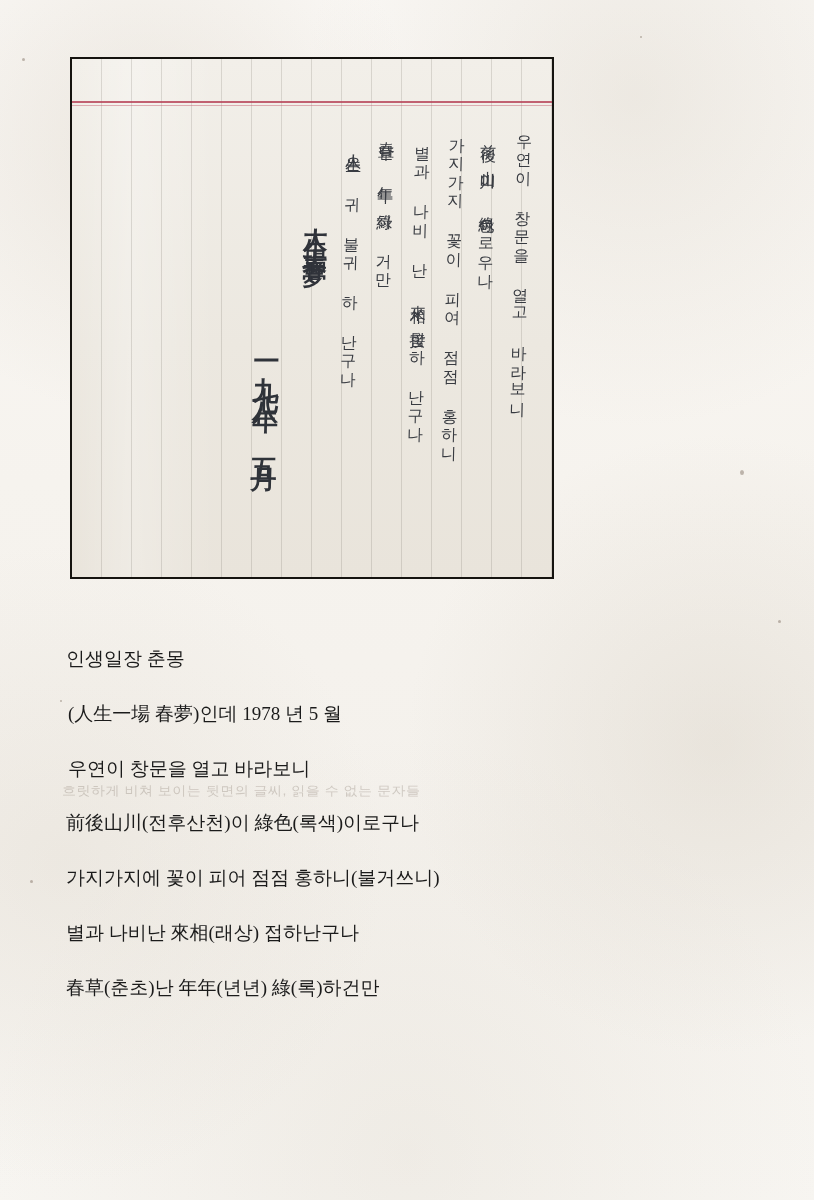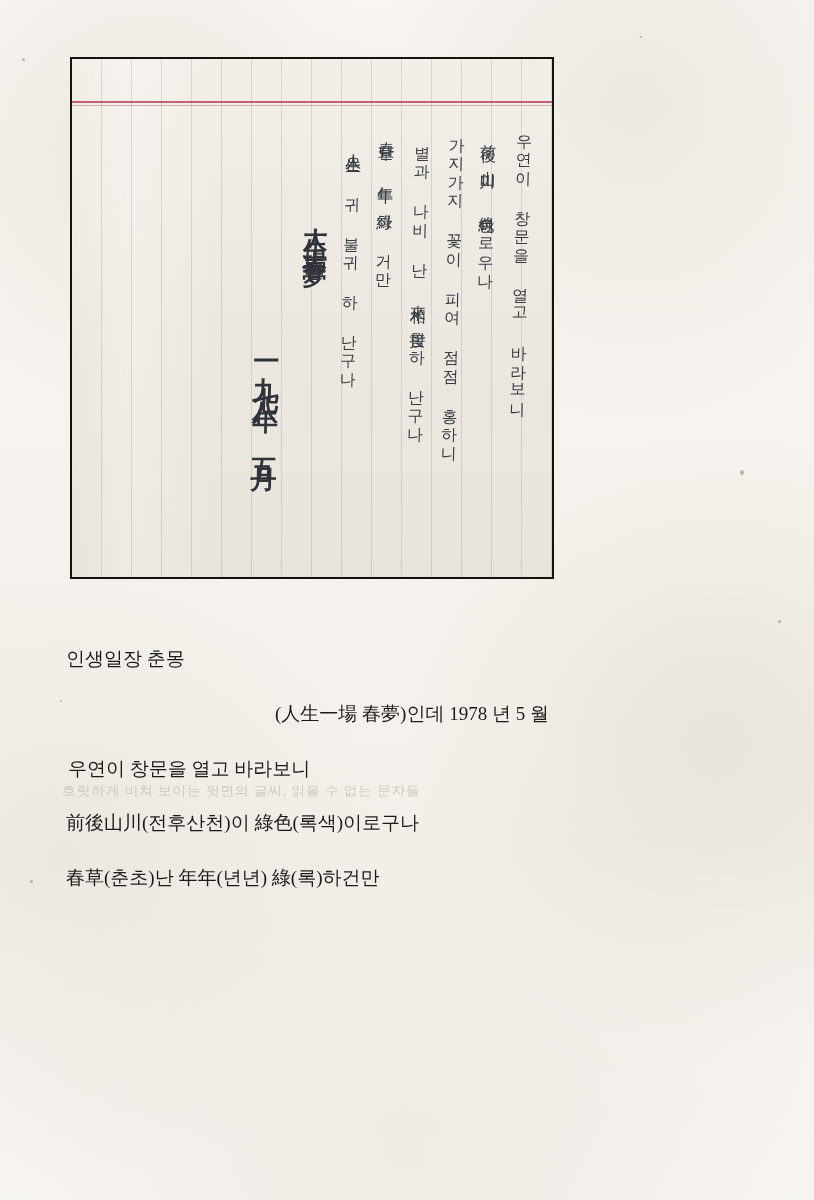--- a/index.html
+++ b/index.html
@@ -150,21 +150,21 @@
   }
   .t-line {
     font-family: "Liberation Serif", "DejaVu Serif", serif;
     font-size: 19px;
     color: #1b1b1b;
     margin: 0 0 32px 0;
     line-height: 1.2;
     white-space: nowrap;
   }
   .t-line.indent-1 { padding-left: 0px; }
-  .t-line.indent-2 { padding-left: 2px; text-align: center; }
+  .t-line.indent-2 { padding-left: 2px; }
   .t-line.indent-3 { padding-left: 2px; }
   .t-line.indent-4 { padding-left: 0px; font-family: Liberation Serif, serif; }
   .t-line.indent-5 { padding-left: 0px; }
   .t-line.indent-6 { padding-left: 0px; }
   .t-line.indent-7 { padding-left: 0px; }
   .t-line.indent-8 { padding-left: 0px; }
 
   .speck {
     position: absolute;
     background: rgba(120,105,90,0.45);
@@ -201,16 +201,18 @@
     </div>
   </div>
 
   <div class="ghost-line">흐릿하게 비쳐 보이는 뒷면의 글씨, 읽을 수 없는 문자들</div>
 
   <div class="transcript">
     <p class="t-line indent-1">인생일장 춘몽</p>
     <p class="t-line indent-2">(人生一場 春夢)인데 1978 년 5 월</p>
     <p class="t-line indent-3">우연이 창문을 열고 바라보니</p>
     <p class="t-line indent-4">前後山川(전후산천)이 綠色(록색)이로구나</p>
+    <p class="t-line indent-5">가지가지에 꽃이 피어 점점 홍하니(불거쓰니)</p>
+    <p class="t-line indent-6">별과 나비난 來相(래상) 접하난구나</p>
     <p class="t-line indent-7">春草(춘초)난 年年(년년) 綠(록)하건만</p>
   </div>
 
 </div>
 
 </body></html>

